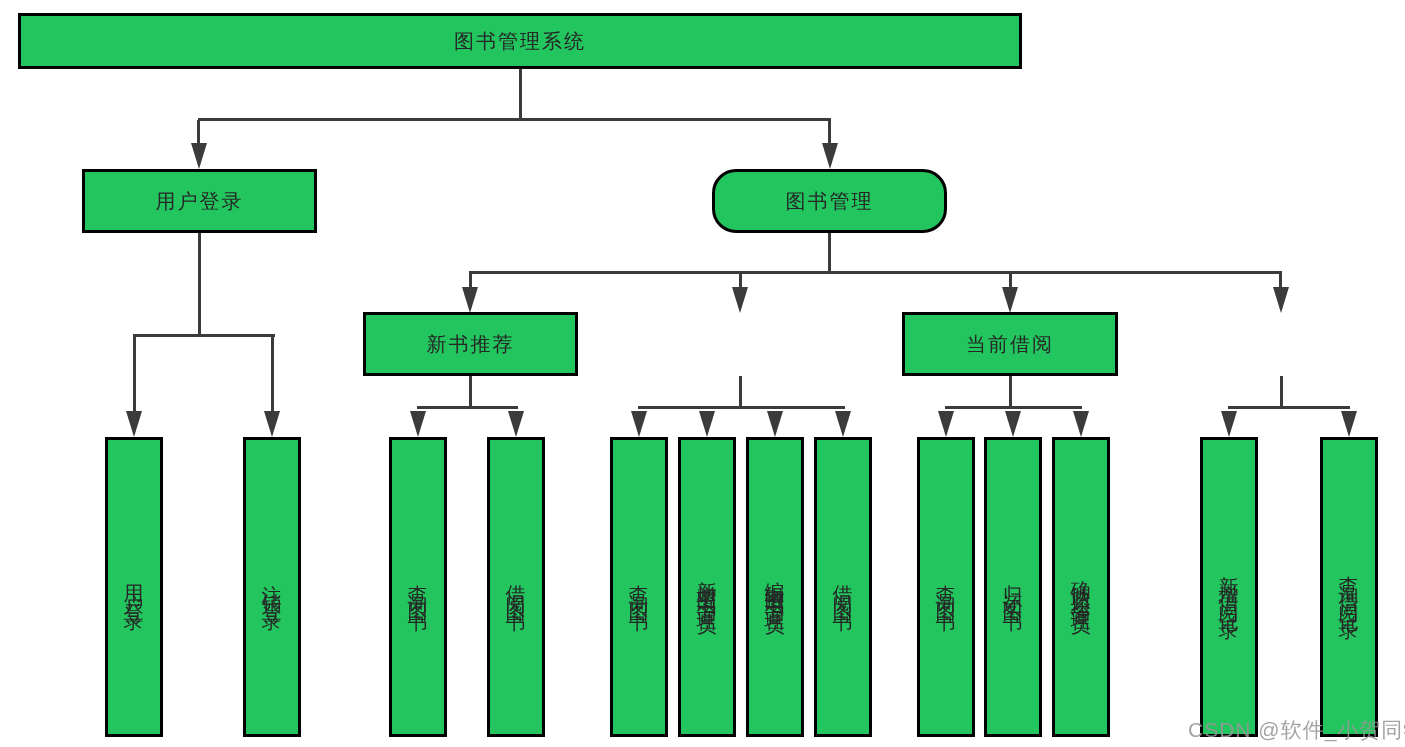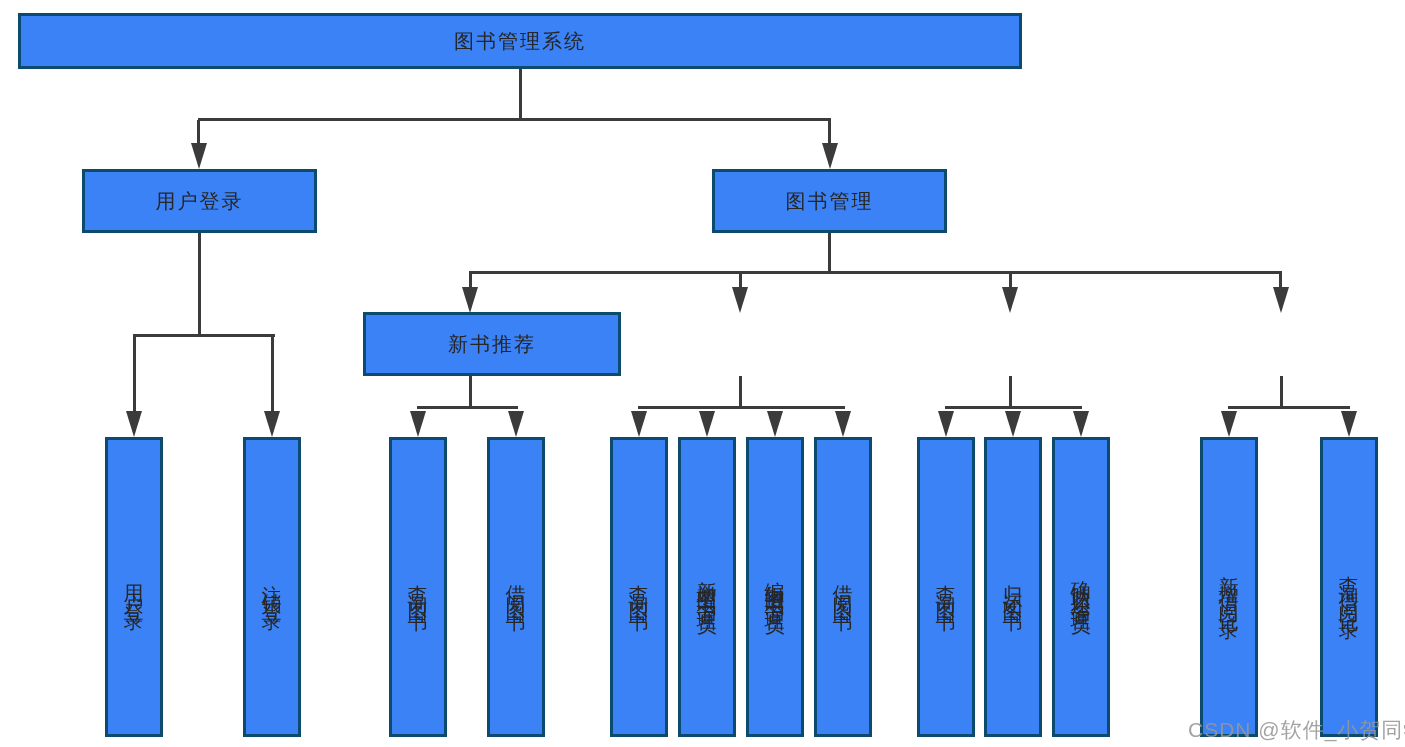--- a/index.html
+++ b/index.html
@@ -1,22 +1,22 @@
 <!DOCTYPE html>
 <html><head>
 <meta charset="utf-8">
 <style>
   html,body{margin:0;padding:0;background:#ffffff;}
   .canvas{
     position:relative;width:1405px;height:747px;background:#ffffff;
     font-family:"Liberation Sans",sans-serif;color:#262626;overflow:hidden;
   }
   .box{
-    position:absolute;box-sizing:border-box;border:3px solid #0c4a6e;
-    background:#3b82f6;display:flex;align-items:center;justify-content:center;
+    position:absolute;box-sizing:border-box;border:3px solid #000000;
+    background:#22c55e;display:flex;align-items:center;justify-content:center;
   }
   .hlabel{font-size:20px;letter-spacing:2px;white-space:nowrap;}
   .vlabel{writing-mode:vertical-rl;font-size:20px;letter-spacing:9px;line-height:1.1;}
   .vlabel.tight{letter-spacing:5px;}
   .vline,.hline{position:absolute;background:#3b3b3b;}
   .vline{width:3px;}
   .hline{height:3px;}
   .arr{
     position:absolute;width:0;height:0;
     border-left:8px solid transparent;border-right:8px solid transparent;
@@ -39,21 +39,21 @@
   <div class="vline" style="left:519px;top:69px;height:50px;"></div>
   <div class="hline" style="left:198px;top:118px;width:633px;"></div>
   <div class="vline" style="left:197px;top:120px;height:24px;"></div>
   <div class="arr" style="left:191px;top:143px;"></div>
   <div class="vline" style="left:828px;top:120px;height:24px;"></div>
   <div class="arr" style="left:822px;top:143px;"></div>
 
   <div class="box" style="left:82px;top:169px;width:235px;height:64px;">
     <span class="hlabel">用户登录</span>
   </div>
-  <div class="box" style="left:712px;top:169px;width:235px;height:64px;">
+  <div class="box" style="left:712px;top:169px;width:235px;height:64px;border-radius:24px;">
     <span class="hlabel">图书管理</span>
   </div>
 
   <div class="vline" style="left:198px;top:233px;height:104px;"></div>
   <div class="hline" style="left:133px;top:334px;width:142px;"></div>
   <div class="vline" style="left:133px;top:336px;height:75px;"></div>
   <div class="arr" style="left:126px;top:411px;"></div>
   <div class="vline" style="left:271px;top:336px;height:75px;"></div>
   <div class="arr" style="left:264px;top:411px;"></div>
 
@@ -61,22 +61,25 @@
   <div class="hline" style="left:469px;top:271px;width:813px;"></div>
   <div class="vline" style="left:469px;top:273px;height:15px;"></div>
   <div class="arr" style="left:462px;top:287px;"></div>
   <div class="vline" style="left:739px;top:273px;height:15px;"></div>
   <div class="arr" style="left:732px;top:287px;"></div>
   <div class="vline" style="left:1009px;top:273px;height:15px;"></div>
   <div class="arr" style="left:1002px;top:287px;"></div>
   <div class="vline" style="left:1279px;top:273px;height:15px;"></div>
   <div class="arr" style="left:1273px;top:287px;"></div>
 
-  <div class="box" style="left:363px;top:312px;width:258px;height:64px;">
+  <div class="box" style="left:363px;top:312px;width:215px;height:64px;">
     <span class="hlabel">新书推荐</span>
+  </div>
+  <div class="box" style="left:902px;top:312px;width:216px;height:64px;">
+    <span class="hlabel">当前借阅</span>
   </div>
 
   <div class="vline" style="left:469px;top:376px;height:32px;"></div>
   <div class="hline" style="left:417px;top:406px;width:101px;"></div>
   <div class="arr" style="left:410px;top:411px;"></div>
   <div class="arr" style="left:508px;top:411px;"></div>
 
   <div class="vline" style="left:739px;top:376px;height:32px;"></div>
   <div class="hline" style="left:638px;top:406px;width:207px;"></div>
   <div class="arr" style="left:631px;top:411px;"></div>

